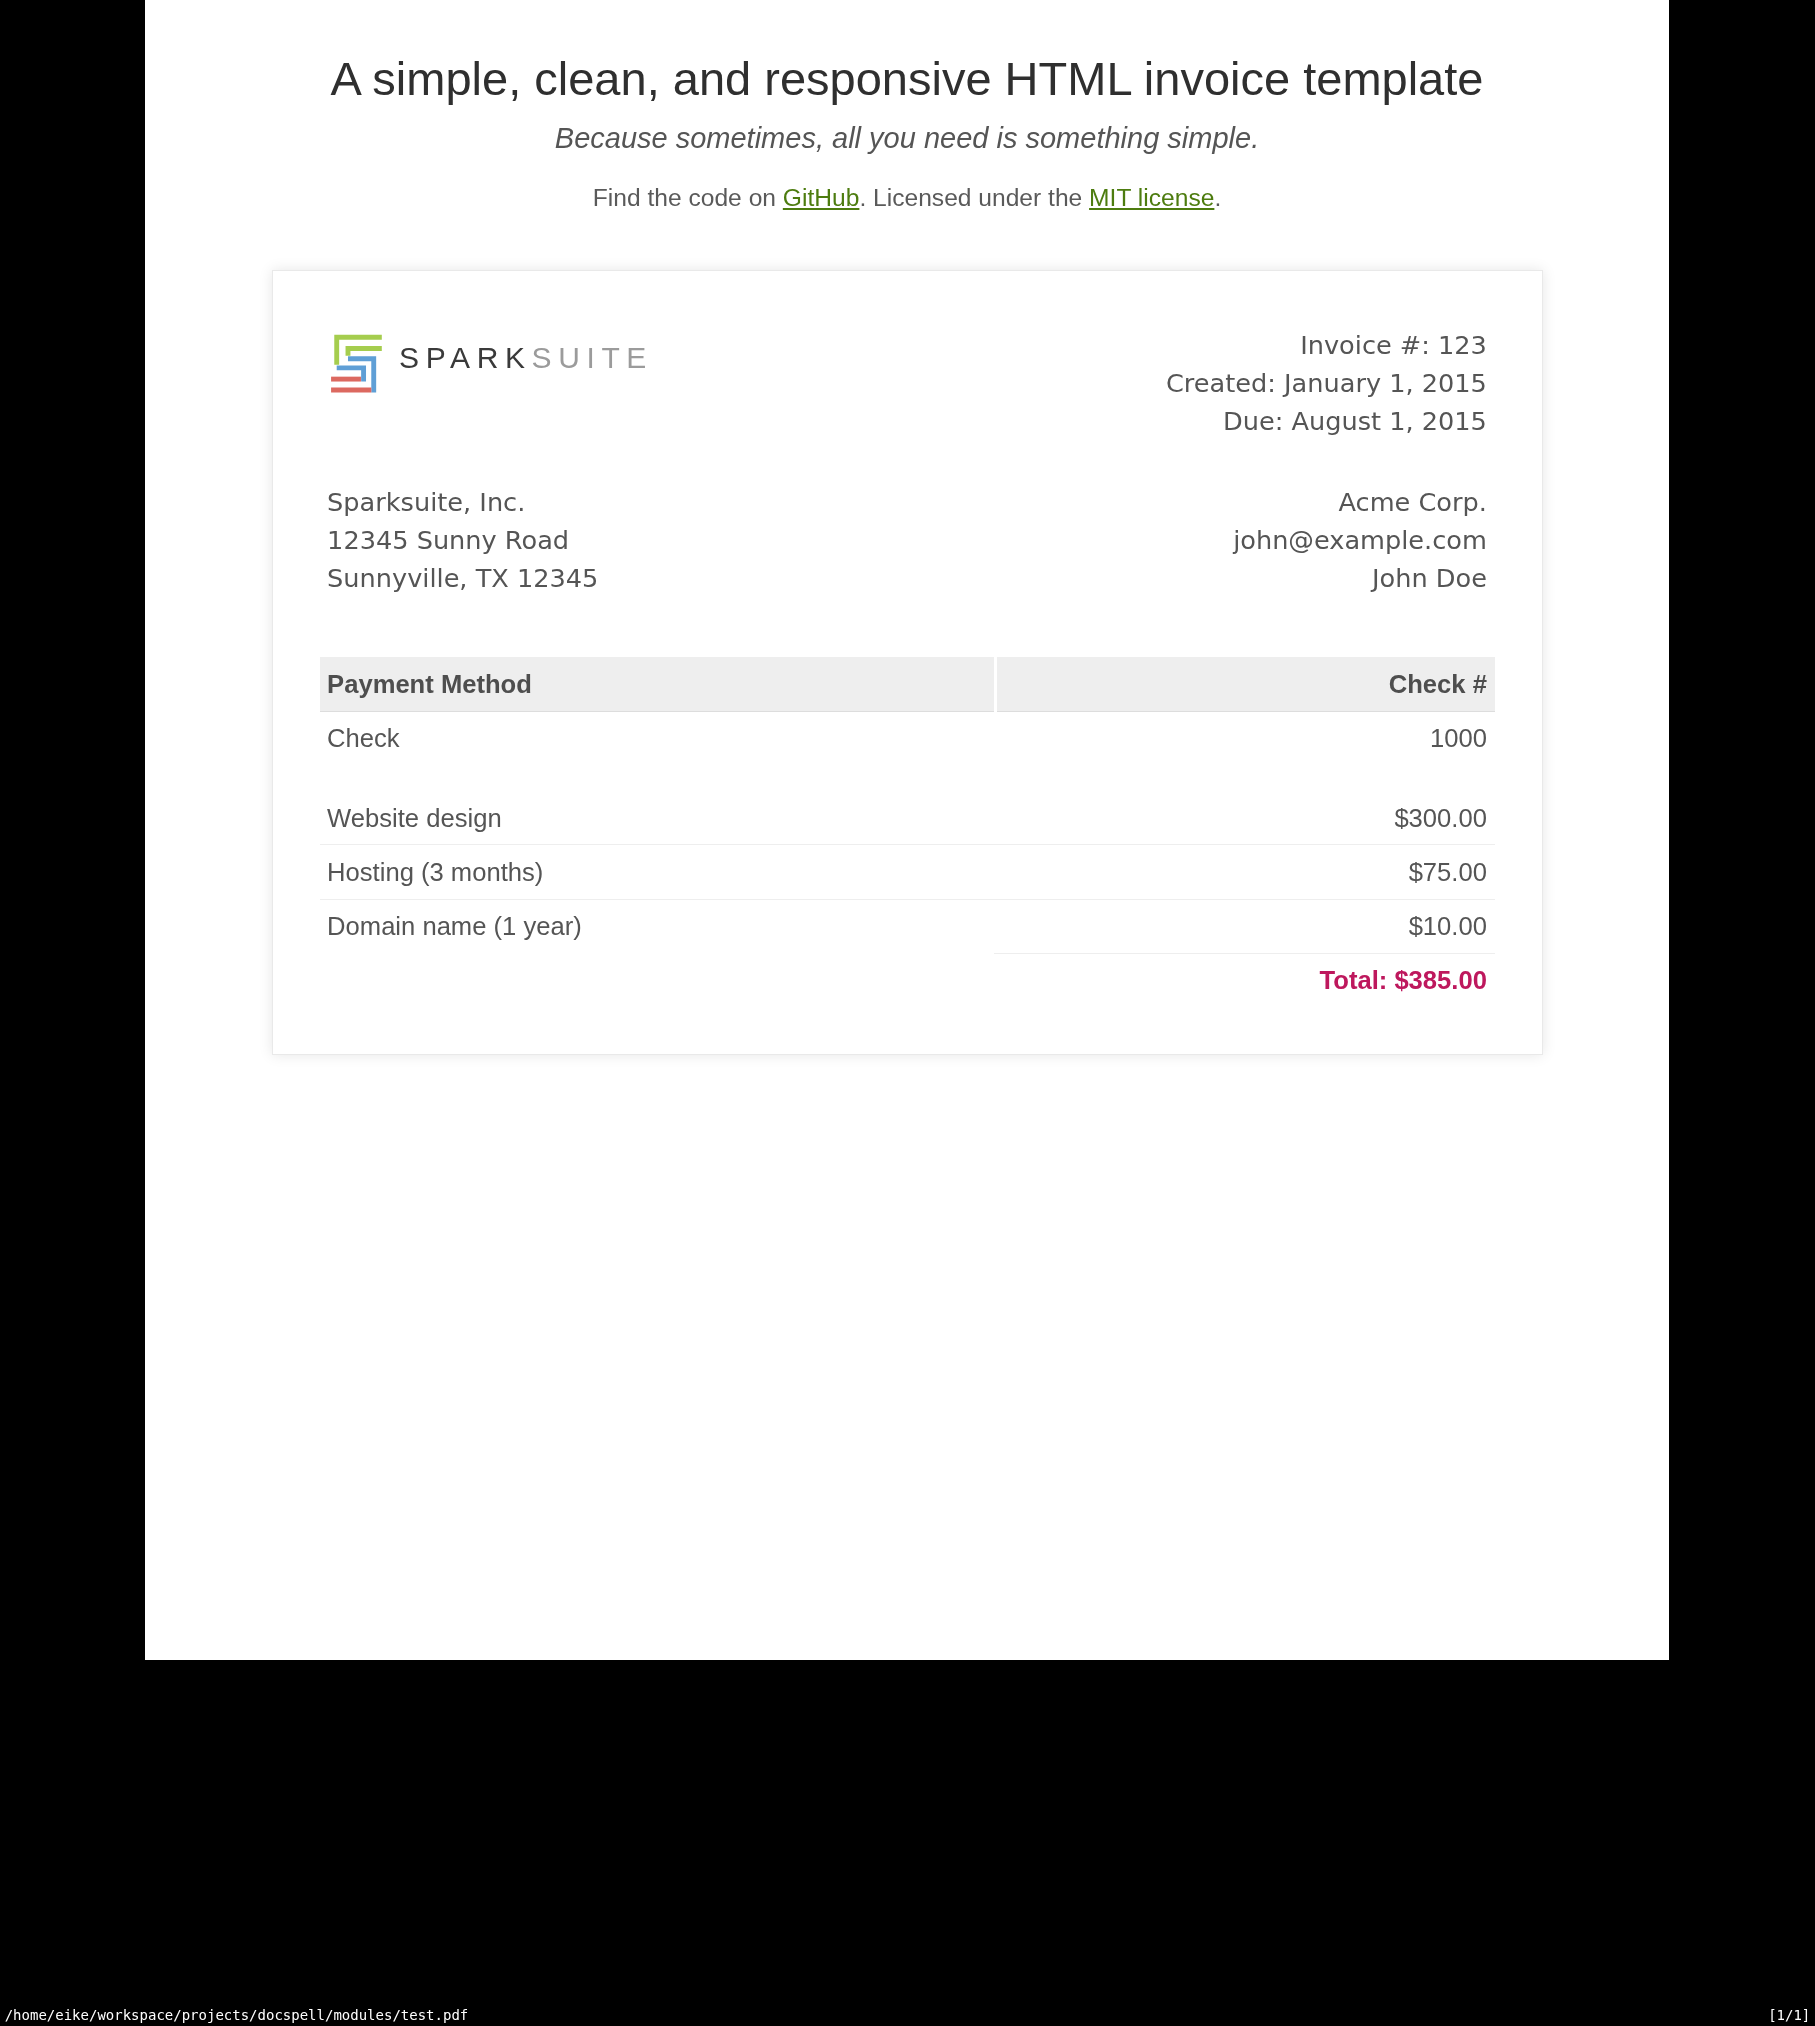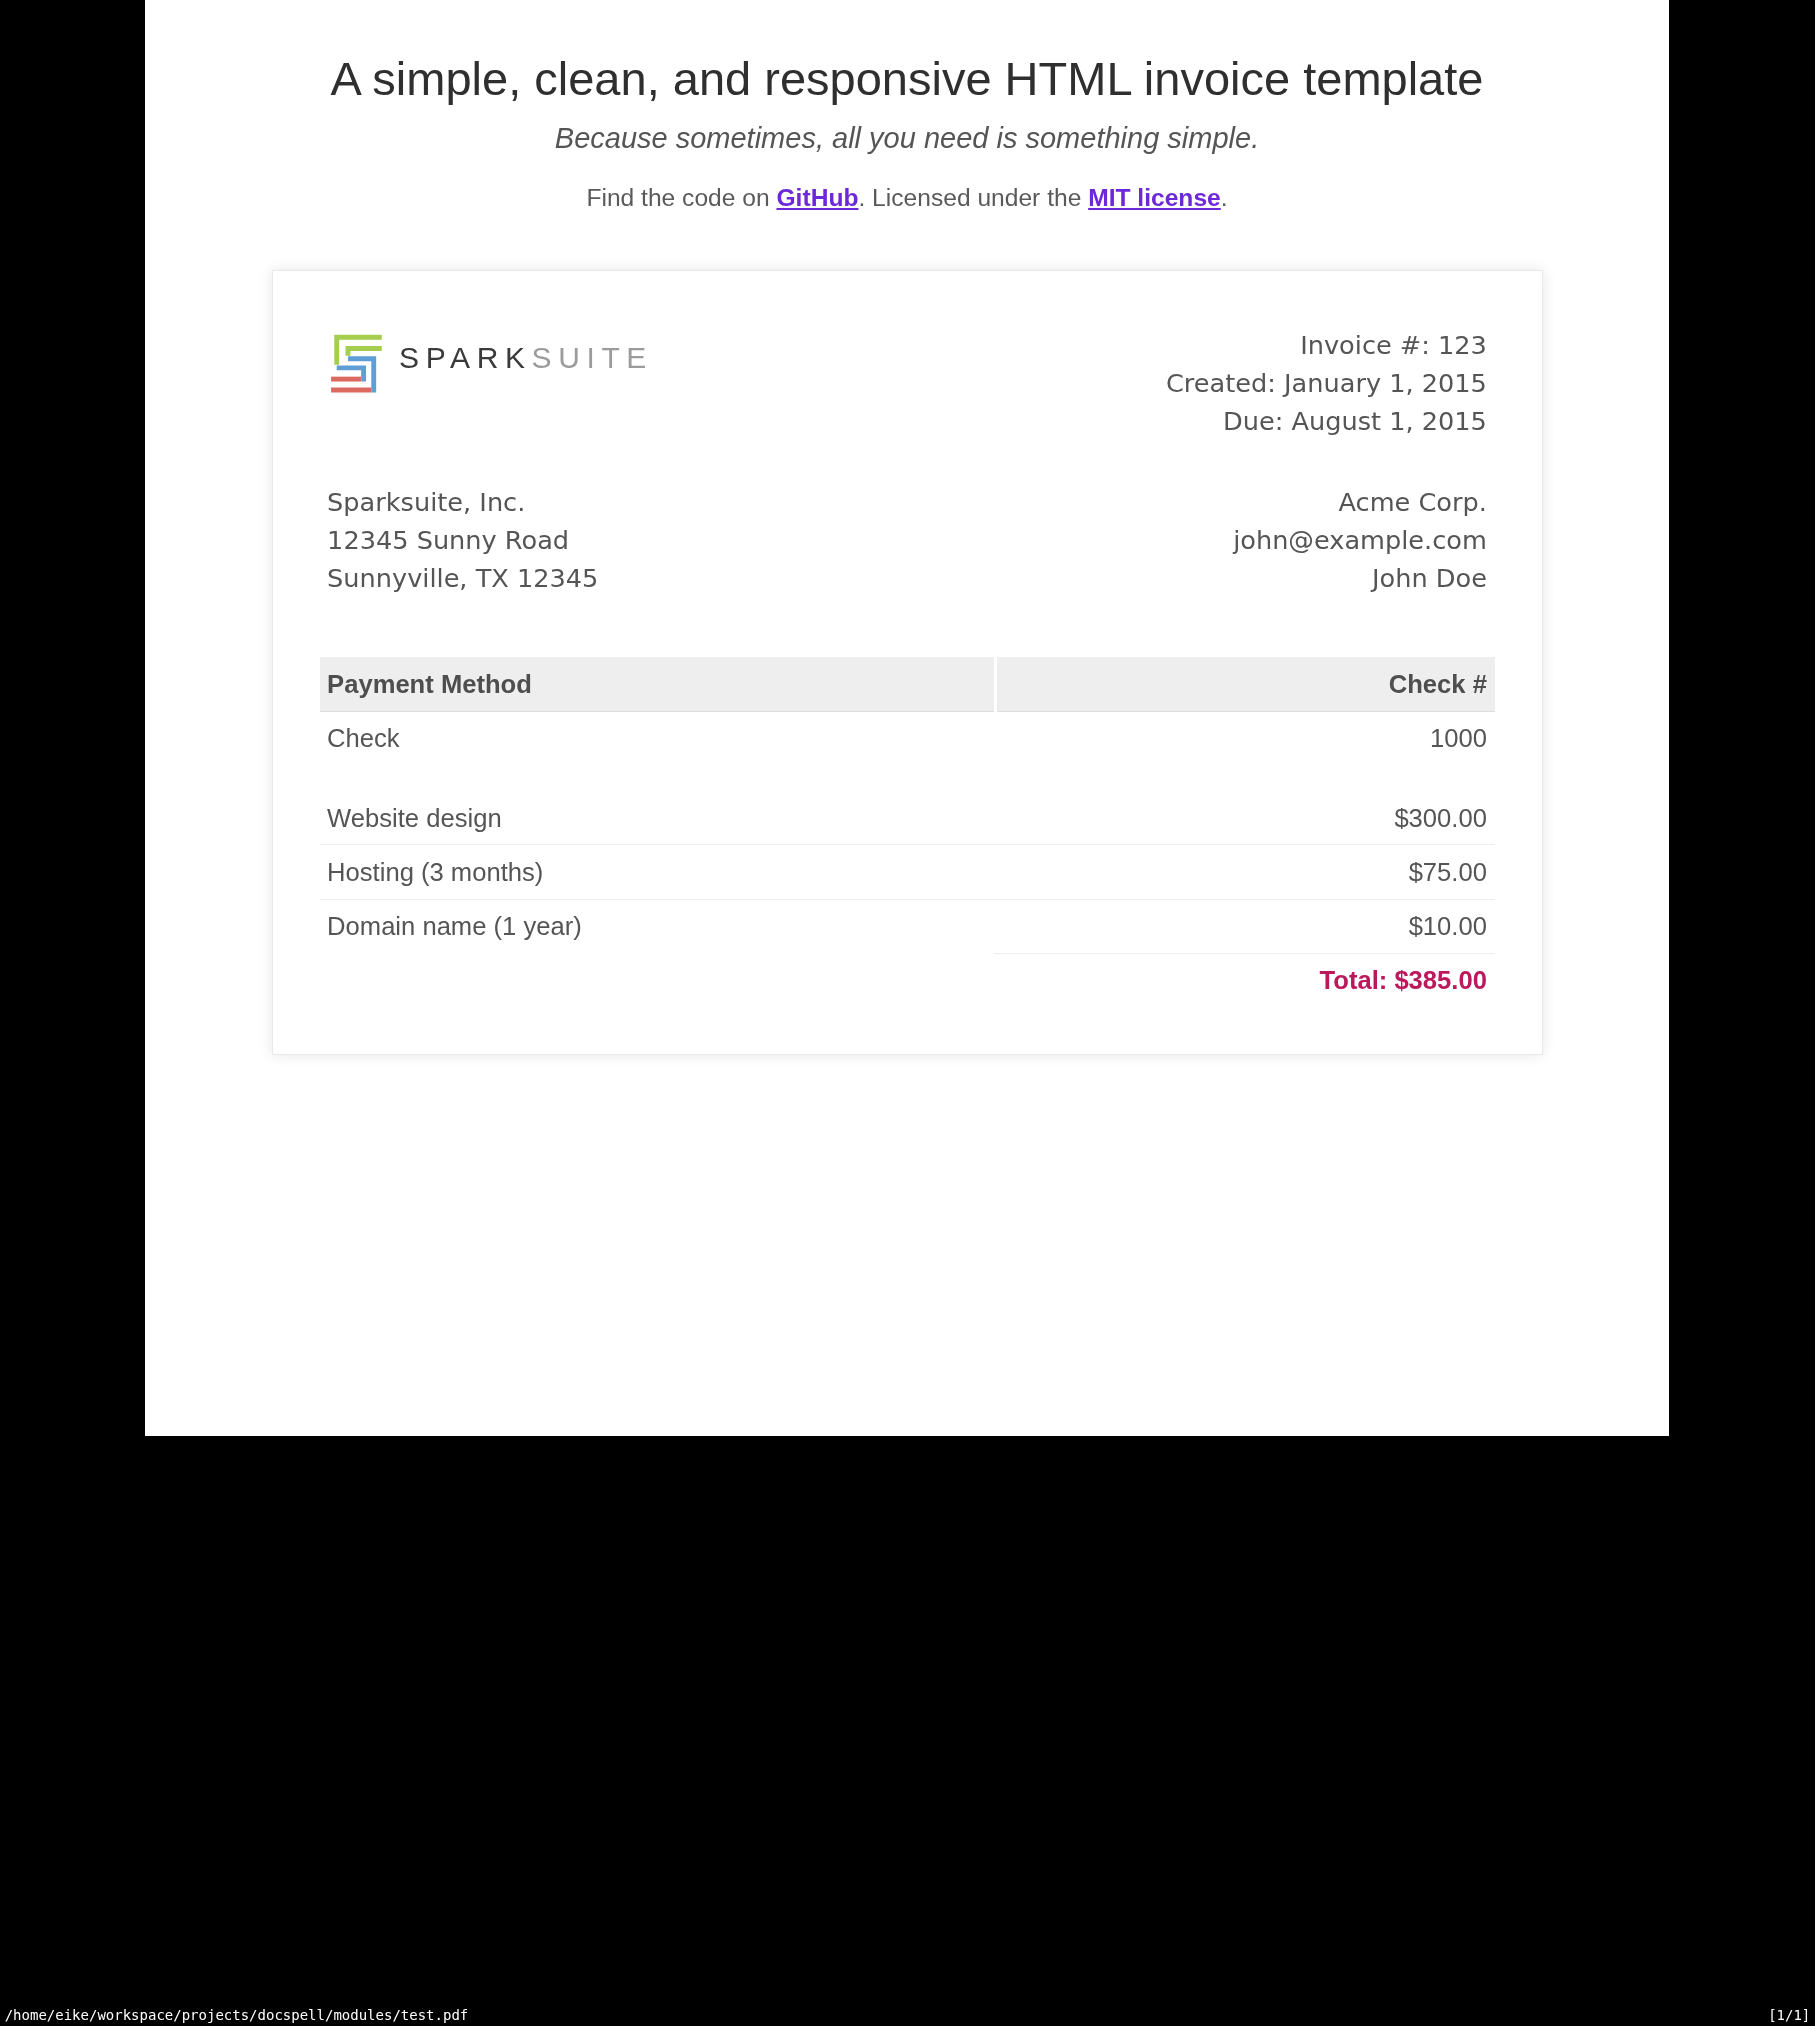--- a/index.html
+++ b/index.html
@@ -8,21 +8,21 @@
     background: #000;
     position: relative;
     overflow: hidden;
     font-family: "Liberation Sans", sans-serif;
   }
 
   
   .pdf-page {
     position: absolute;
     left: 145px; top: 0;
-    width: 1524px; height: 1436px;
+    width: 1524px; height: 1660px;
     background: #ffffff;
   }
 
   .doc-title {
     margin: 51px 38px 0;
     text-align: center;
     font-size: 47px;
     line-height: 55px;
     font-weight: 300;
     color: #2f2f2f;
@@ -39,24 +39,23 @@
   }
   .doc-links {
     margin: 28px 0 0;
     text-align: center;
     font-size: 24.6px;
     line-height: 30px;
     color: #5a5a5a;
     font-family: "Liberation Sans", sans-serif;
   }
   .doc-links a {
-    color: #6d28d9;
+    color: #4d7c0f;
     text-decoration: underline;
     cursor: pointer;
-    font-weight: bold;
   }
 
   
   .invoice-box {
     width: 1271px;
     box-sizing: border-box;
     margin: 57px auto 0;
     padding: 47px;
     border: 0.9px solid #e9e9e9;
     box-shadow: 0 0 13.2px rgba(0,0,0,0.10);

